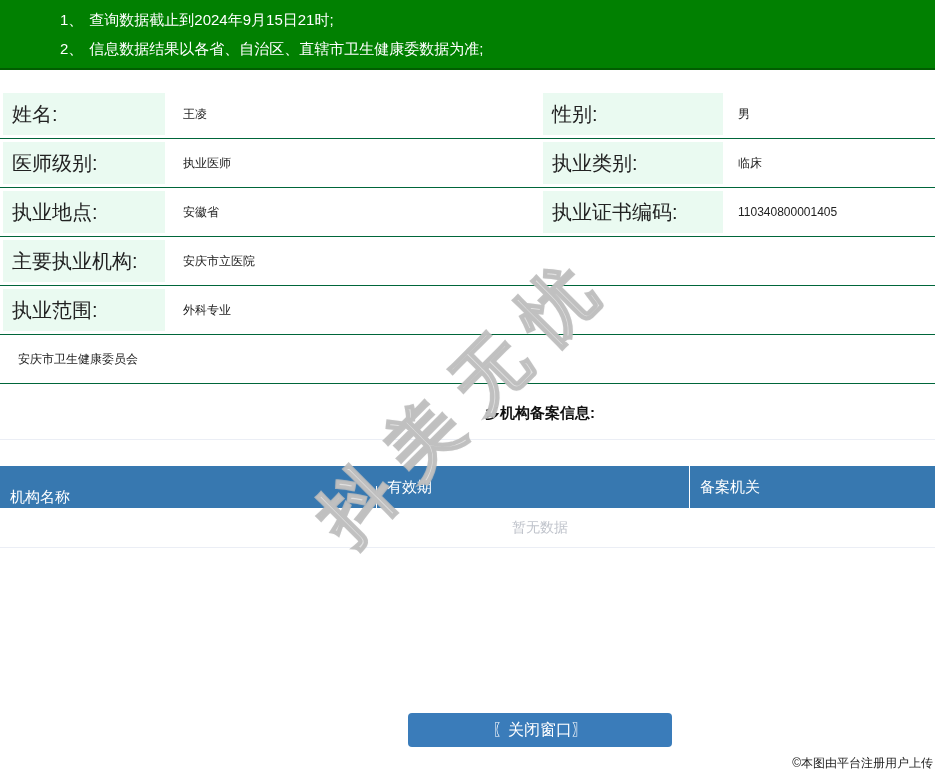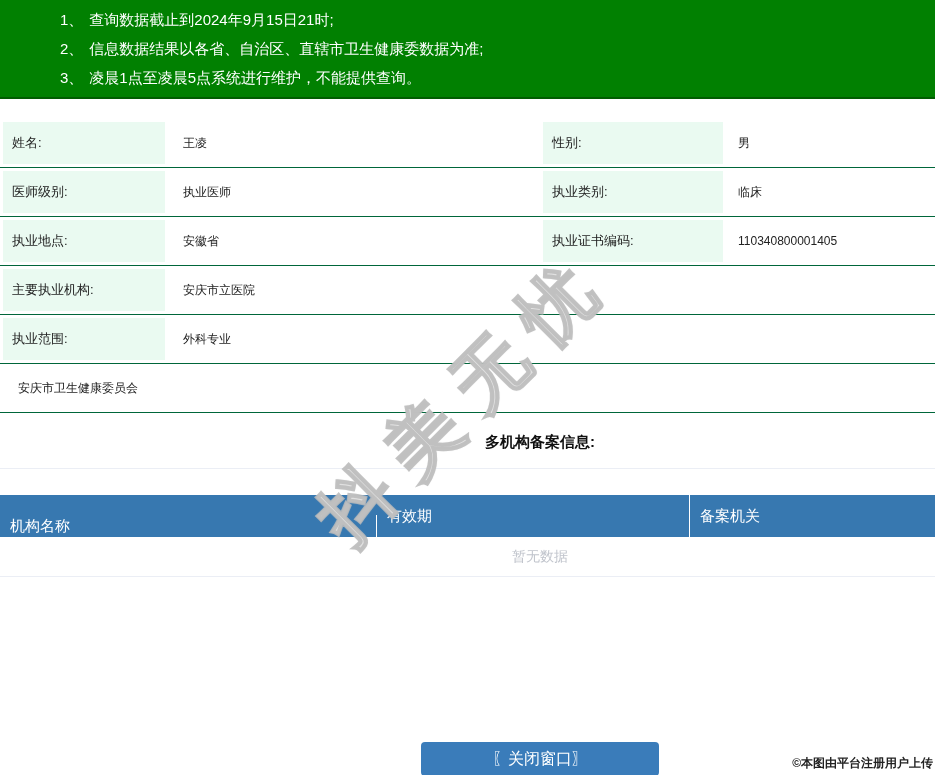--- a/index.html
+++ b/index.html
@@ -33,21 +33,21 @@
   .notice-line b{font-weight:normal;}
 
   
   .profile{margin-top:20px;width:1080px;}
   .p-row{display:flex;height:49px;border-bottom:1.5px solid var(--row-border);}
   .p-half{width:540px;display:flex;}
   .p-full{flex:1;display:flex;}
   .p-label{
     width:162px;margin:3px 0 3px 3px;background:var(--mint);
     display:flex;align-items:center;padding-left:9px;
-    font-size:13px;color:var(--text);
+    font-size:20px;color:var(--text);
   }
   .p-half.right .p-label{width:180px;}
   .p-value{flex:1;display:flex;align-items:center;padding-left:18px;font-size:12px;color:var(--text);}
   .p-half.right .p-value{padding-left:15px;}
 
   
   .section-title{
     width:1080px;text-align:center;font-weight:bold;font-size:15px;
     padding:20px 0 16px 0;border-bottom:1px solid var(--divider);color:#111;
   }
@@ -57,53 +57,52 @@
   .f-col.col-1{width:313px;}
   .f-col.col-2{flex:1;border-right:none;}
   .f-empty{
     width:1080px;height:40px;display:flex;align-items:center;justify-content:center;
     color:var(--empty-text);font-size:14px;border-bottom:1px solid var(--divider);
   }
 
   
   .btn-wrap{width:1080px;display:flex;justify-content:center;margin-top:165px;}
   .close-btn{
-    width:238px;height:34px;background:var(--blue-button);color:#ffffff;
+    width:264px;height:34px;background:var(--blue-button);color:#ffffff;
     border:none;border-radius:4px;font-size:16px;cursor:pointer;
     font-family:"Liberation Sans","DejaVu Sans",sans-serif;
   }
 
   
   .watermark{
     position:absolute;left:465px;top:398px;z-index:10;pointer-events:none;
     transform:translate(-50%,-50%) rotate(-45deg);
     font-size:72px;font-weight:bold;letter-spacing:22px;white-space:nowrap;
     color:rgba(255,255,255,0.45);
     -webkit-text-stroke:2px rgba(186,186,186,0.85);
     text-shadow:0 0 2px #c6c6c6;
   }
 
   
   .stamp{
     position:absolute;right:2px;bottom:3px;z-index:11;
-    font-size:12px;font-weight:bold;color:#222;white-space:nowrap;
+    font-size:12px;font-weight:normal;color:#222;white-space:nowrap;
     text-shadow:-1px -1px 0 #fff,1px -1px 0 #fff,-1px 1px 0 #fff,1px 1px 0 #fff,
                 -1px 0 0 #fff,1px 0 0 #fff,0 -1px 0 #fff,0 1px 0 #fff;
   }
 </style>
 </head>
 <body>
 
 <div class="page">
 
   <div class="notice">
 
   <div class="notice-line"><span class="num">1、</span><span>查询数据截止到</span><b>2024年9月15日21时</b><span>;</span></div>
       <div class="notice-line"><span class="num">2、</span><span>信息数据结果以各省、自治区、直辖市卫生健康委数据为准;</span></div>
-      <div class="notice-line"><span class="num">3、</span><b>凌晨1点至凌晨5点</b><span>系统进行维护，不能提供查询。</span></div>
     </div>
 
   <div class="profile">
 
   <div class="p-row">
         <div class="p-half">
           <div class="p-label">姓名:</div>
           <div class="p-value">王凌</div>
         </div>
         <div class="p-half right">

